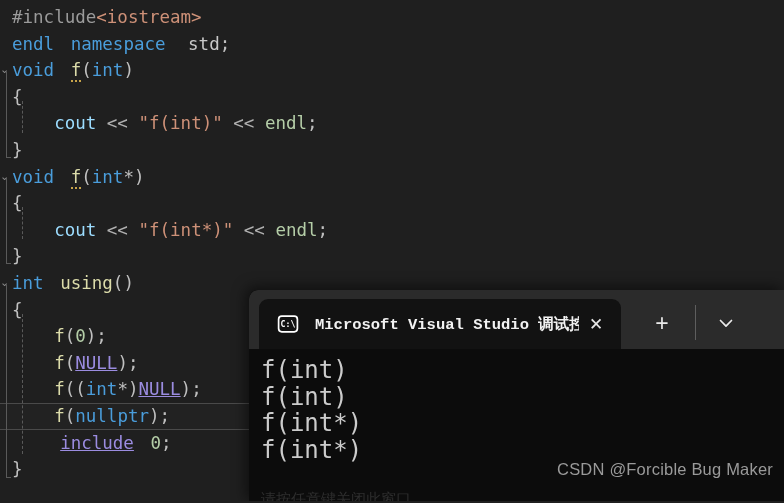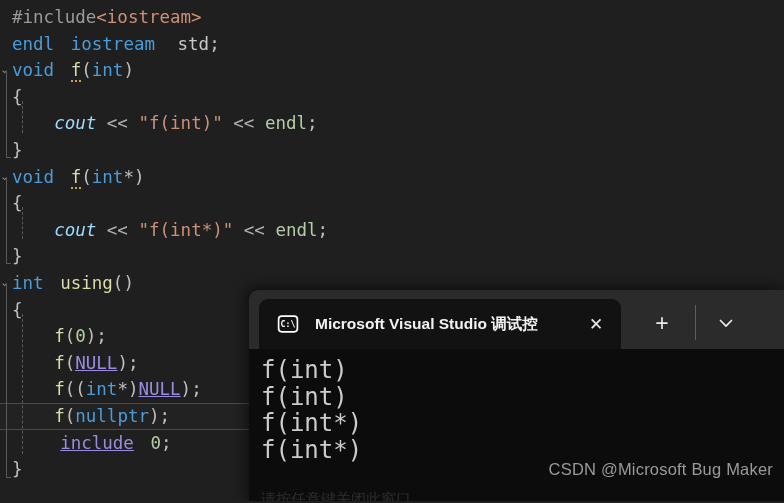--- a/index.html
+++ b/index.html
@@ -70,21 +70,21 @@
   .brace-cap {
     position: absolute;
     height: 1px;
     background: #5a5a5a;
   }
 
   
   .tok-pre   { color: #9b9b9b; }   
   .tok-hdr   { color: #ce9178; }   
   .tok-kw    { color: #4a9ddb; }   
-  .tok-id    { color: #9cdcfe; font-style: italic; }   
+  .tok-id    { color: #9cdcfe; }   
   .tok-plain { color: #c8c8c8; margin-left: 6px; }   
   .tok-str   { color: #ce9178; }   
   .tok-macro { color: #9b8ce0; text-decoration: underline; }   
   .tok-fn    { color: #dcdcaa; }   
   .tok-num   { color: #b5cea8; }   
   .tok-op    { color: #b0b0b0; }   
   .tok-punct { color: #c0c0c0; }
   .squiggle {
     border-bottom: 2px dotted #c8a44a;
   }
@@ -126,21 +126,21 @@
     width: 22px;
     height: 22px;
     flex: 0 0 auto;
     position: relative;
   }
   #term-tab-icon svg { display: block; }
   #term-tab-title {
     flex: 1 1 auto;
     margin-left: 16px;
     color: #f2f2f2;
-    font-family: Liberation Sans, sans-serif;
+    font-family: Liberation Mono, monospace;
     font-size: 15.5px;
     font-weight: 600;
     white-space: nowrap;
     overflow: hidden;
   }
   #term-tab-close {
     flex: 0 0 auto;
     width: 34px;
     height: 34px;
     display: flex;
@@ -223,21 +223,21 @@
   }
 </style>
 </head>
 <body>
 
 <div id="screen">
 
   <div id="editor">
     <div id="code-lines">
         <div class="code-line"><span class="tok-pre">#include</span><span class="tok-hdr">&lt;iostream&gt;</span></div>
-        <div class="code-line"><span class="tok-kw">endl</span><span class="tok-plain"> </span><span class="tok-kw">iostream</span><span class="tok-plain"> </span><span class="tok-plain">std</span><span class="tok-punct">;</span></div>
+        <div class="code-line"><span class="tok-kw">endl</span><span class="tok-plain"> </span><span class="tok-kw">namespace</span><span class="tok-plain"> </span><span class="tok-plain">std</span><span class="tok-punct">;</span></div>
         <div class="code-line"><span class="fold">⌄</span><span class="tok-kw">void</span><span class="tok-plain"> </span><span class="tok-fn squiggle">f</span><span class="tok-punct">(</span><span class="tok-kw">int</span><span class="tok-punct">)</span></div>
         <div class="code-line"><span class="tok-punct">{</span></div>
         <div class="code-line"><span class="tok-id">    cout</span><span class="tok-op"> &lt;&lt; </span><span class="tok-str">"f(int)"</span><span class="tok-op"> &lt;&lt; </span><span class="tok-num">endl</span><span class="tok-punct">;</span></div>
         <div class="code-line"><span class="tok-punct">}</span></div>
         <div class="code-line"><span class="fold">⌄</span><span class="tok-kw">void</span><span class="tok-plain"> </span><span class="tok-fn squiggle">f</span><span class="tok-punct">(</span><span class="tok-kw">int</span><span class="tok-punct">*)</span></div>
         <div class="code-line"><span class="tok-punct">{</span></div>
         <div class="code-line"><span class="tok-id">    cout</span><span class="tok-op"> &lt;&lt; </span><span class="tok-str">"f(int*)"</span><span class="tok-op"> &lt;&lt; </span><span class="tok-num">endl</span><span class="tok-punct">;</span></div>
         <div class="code-line"><span class="tok-punct">}</span></div>
         <div class="code-line"><span class="fold">⌄</span><span class="tok-kw">int</span><span class="tok-plain"> </span><span class="tok-fn">using</span><span class="tok-punct">()</span></div>
         <div class="code-line"><span class="tok-punct">{</span></div>
@@ -287,18 +287,18 @@
       </div>
     </div>
 
     <div id="term-body">
       <div id="term-output-lines">
           <div class="term-line">f(int)</div>
           <div class="term-line">f(int)</div>
           <div class="term-line">f(int*)</div>
           <div class="term-line">f(int*)</div>
         </div>
-      <div id="watermark">CSDN @Microsoft Bug Maker</div>
+      <div id="watermark">CSDN @Forcible Bug Maker</div>
       <div id="term-clipline">请按任意键关闭此窗口. . .</div>
     </div>
 
   </div>
 </div>
 
 </body></html>

